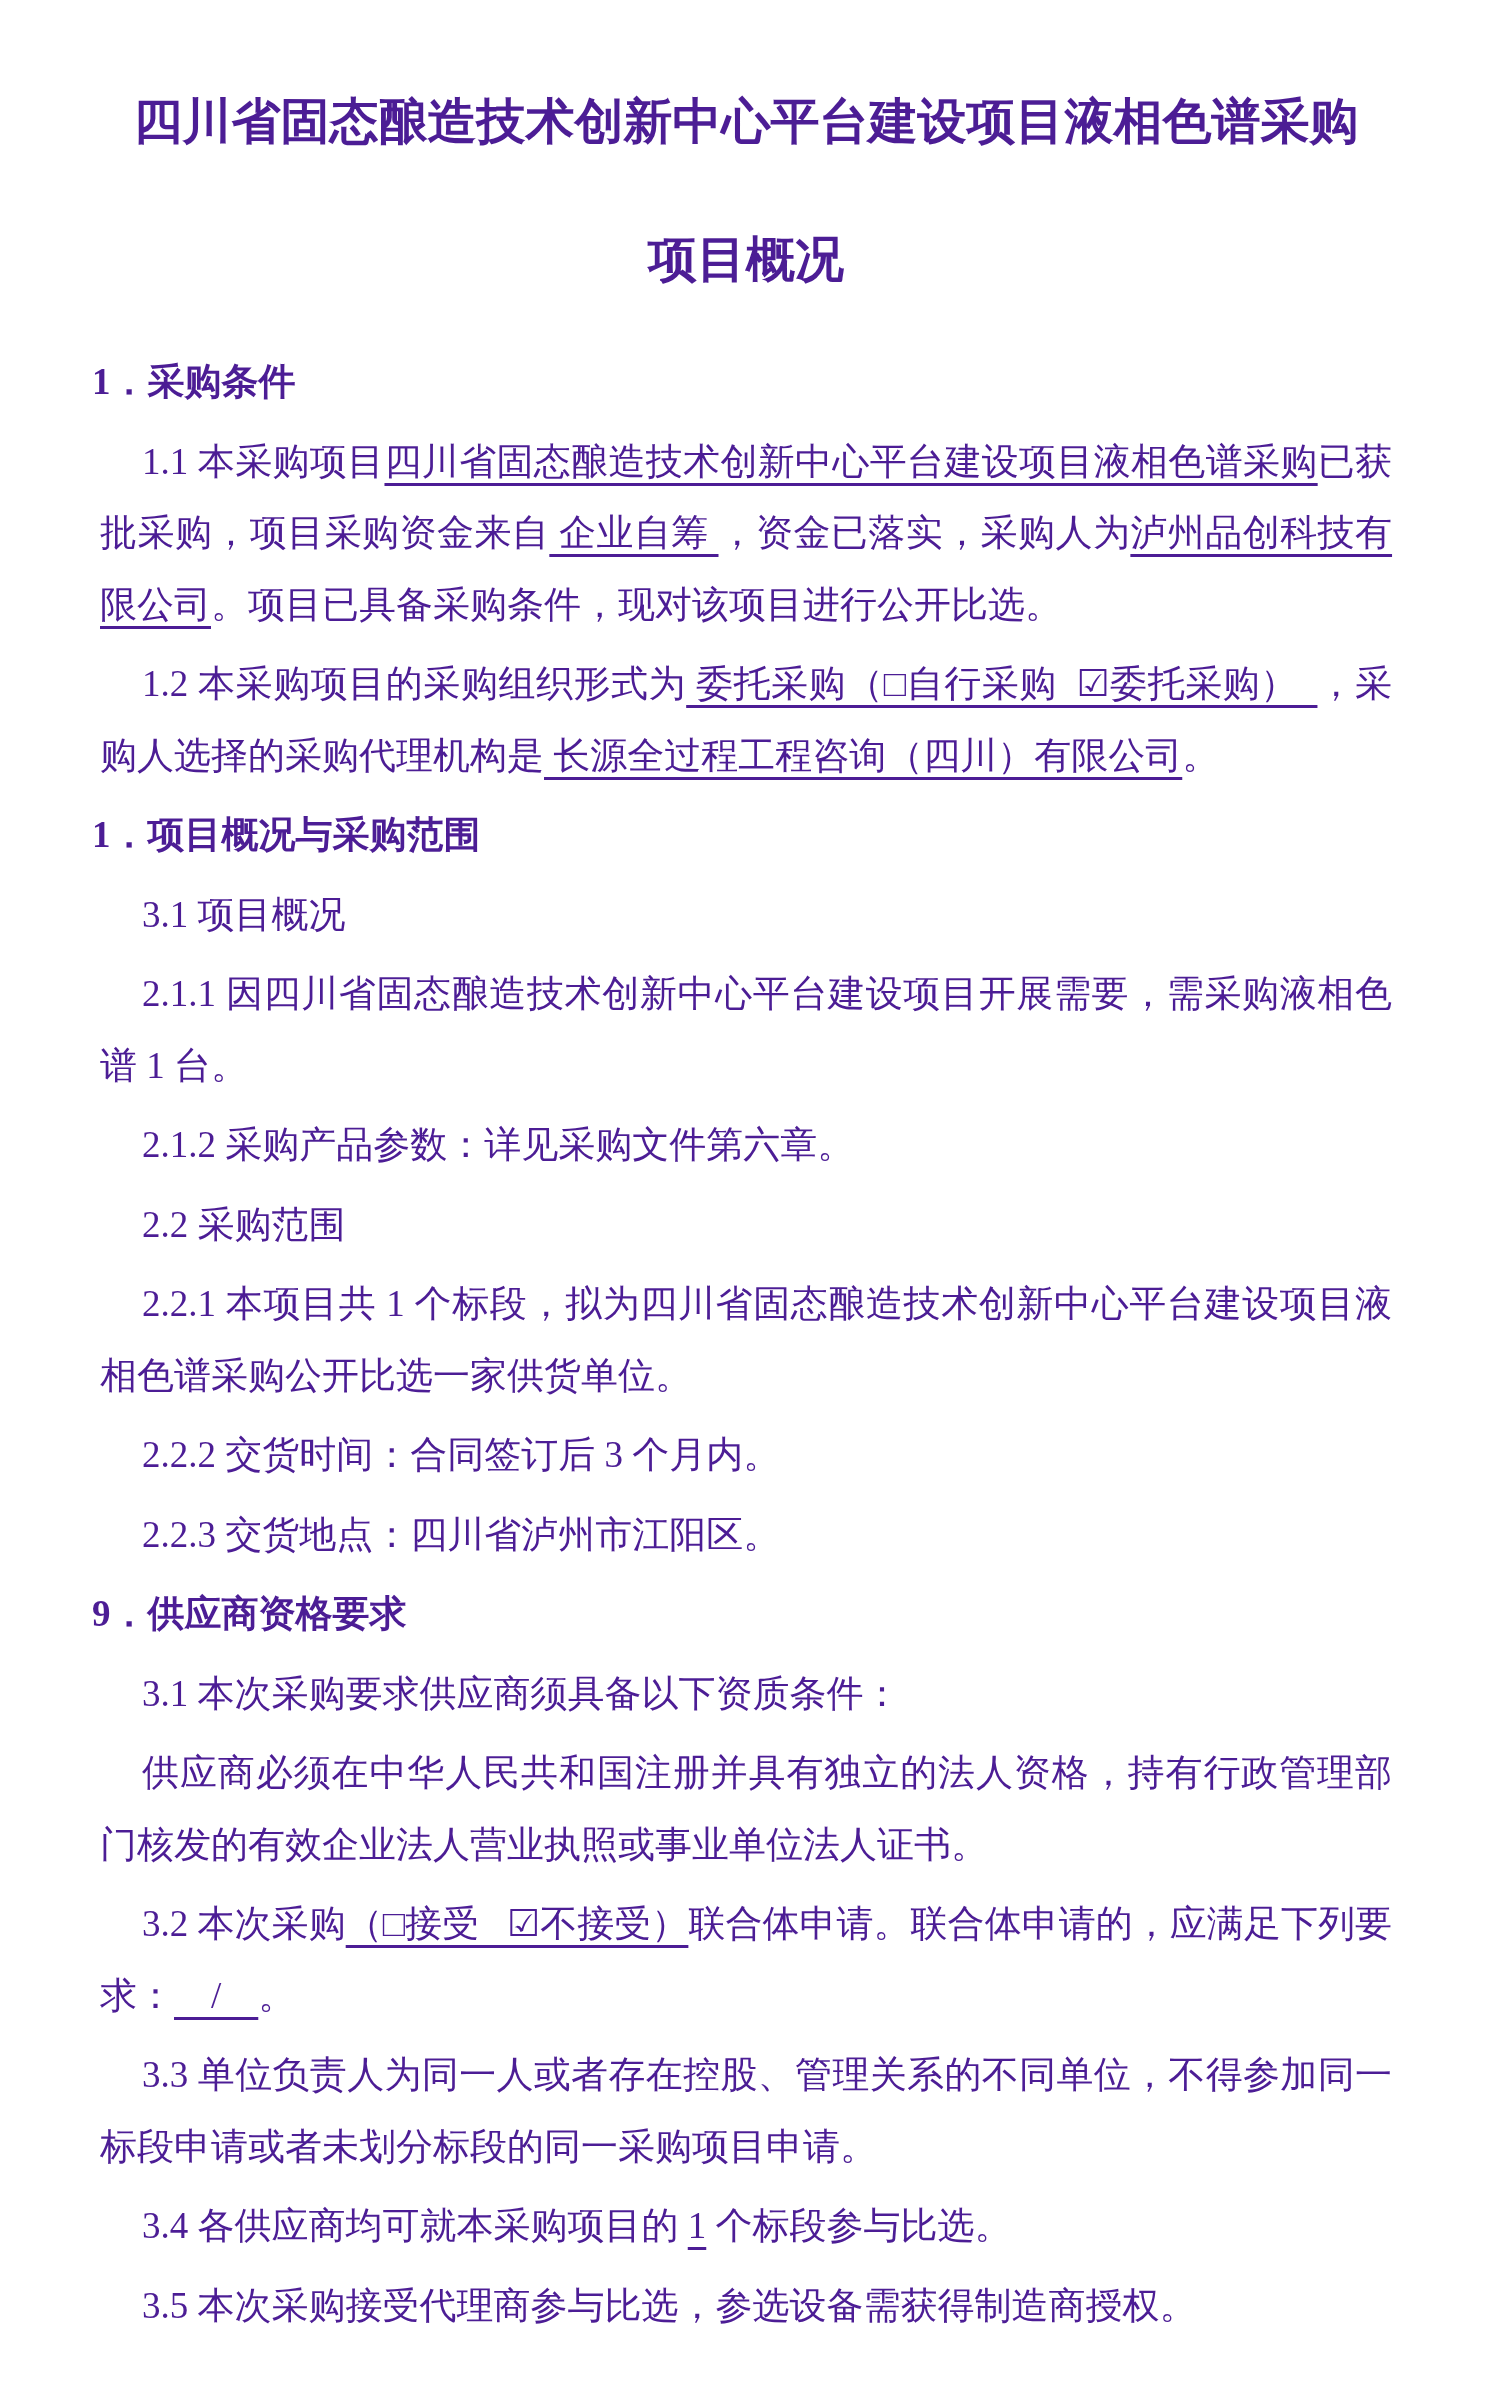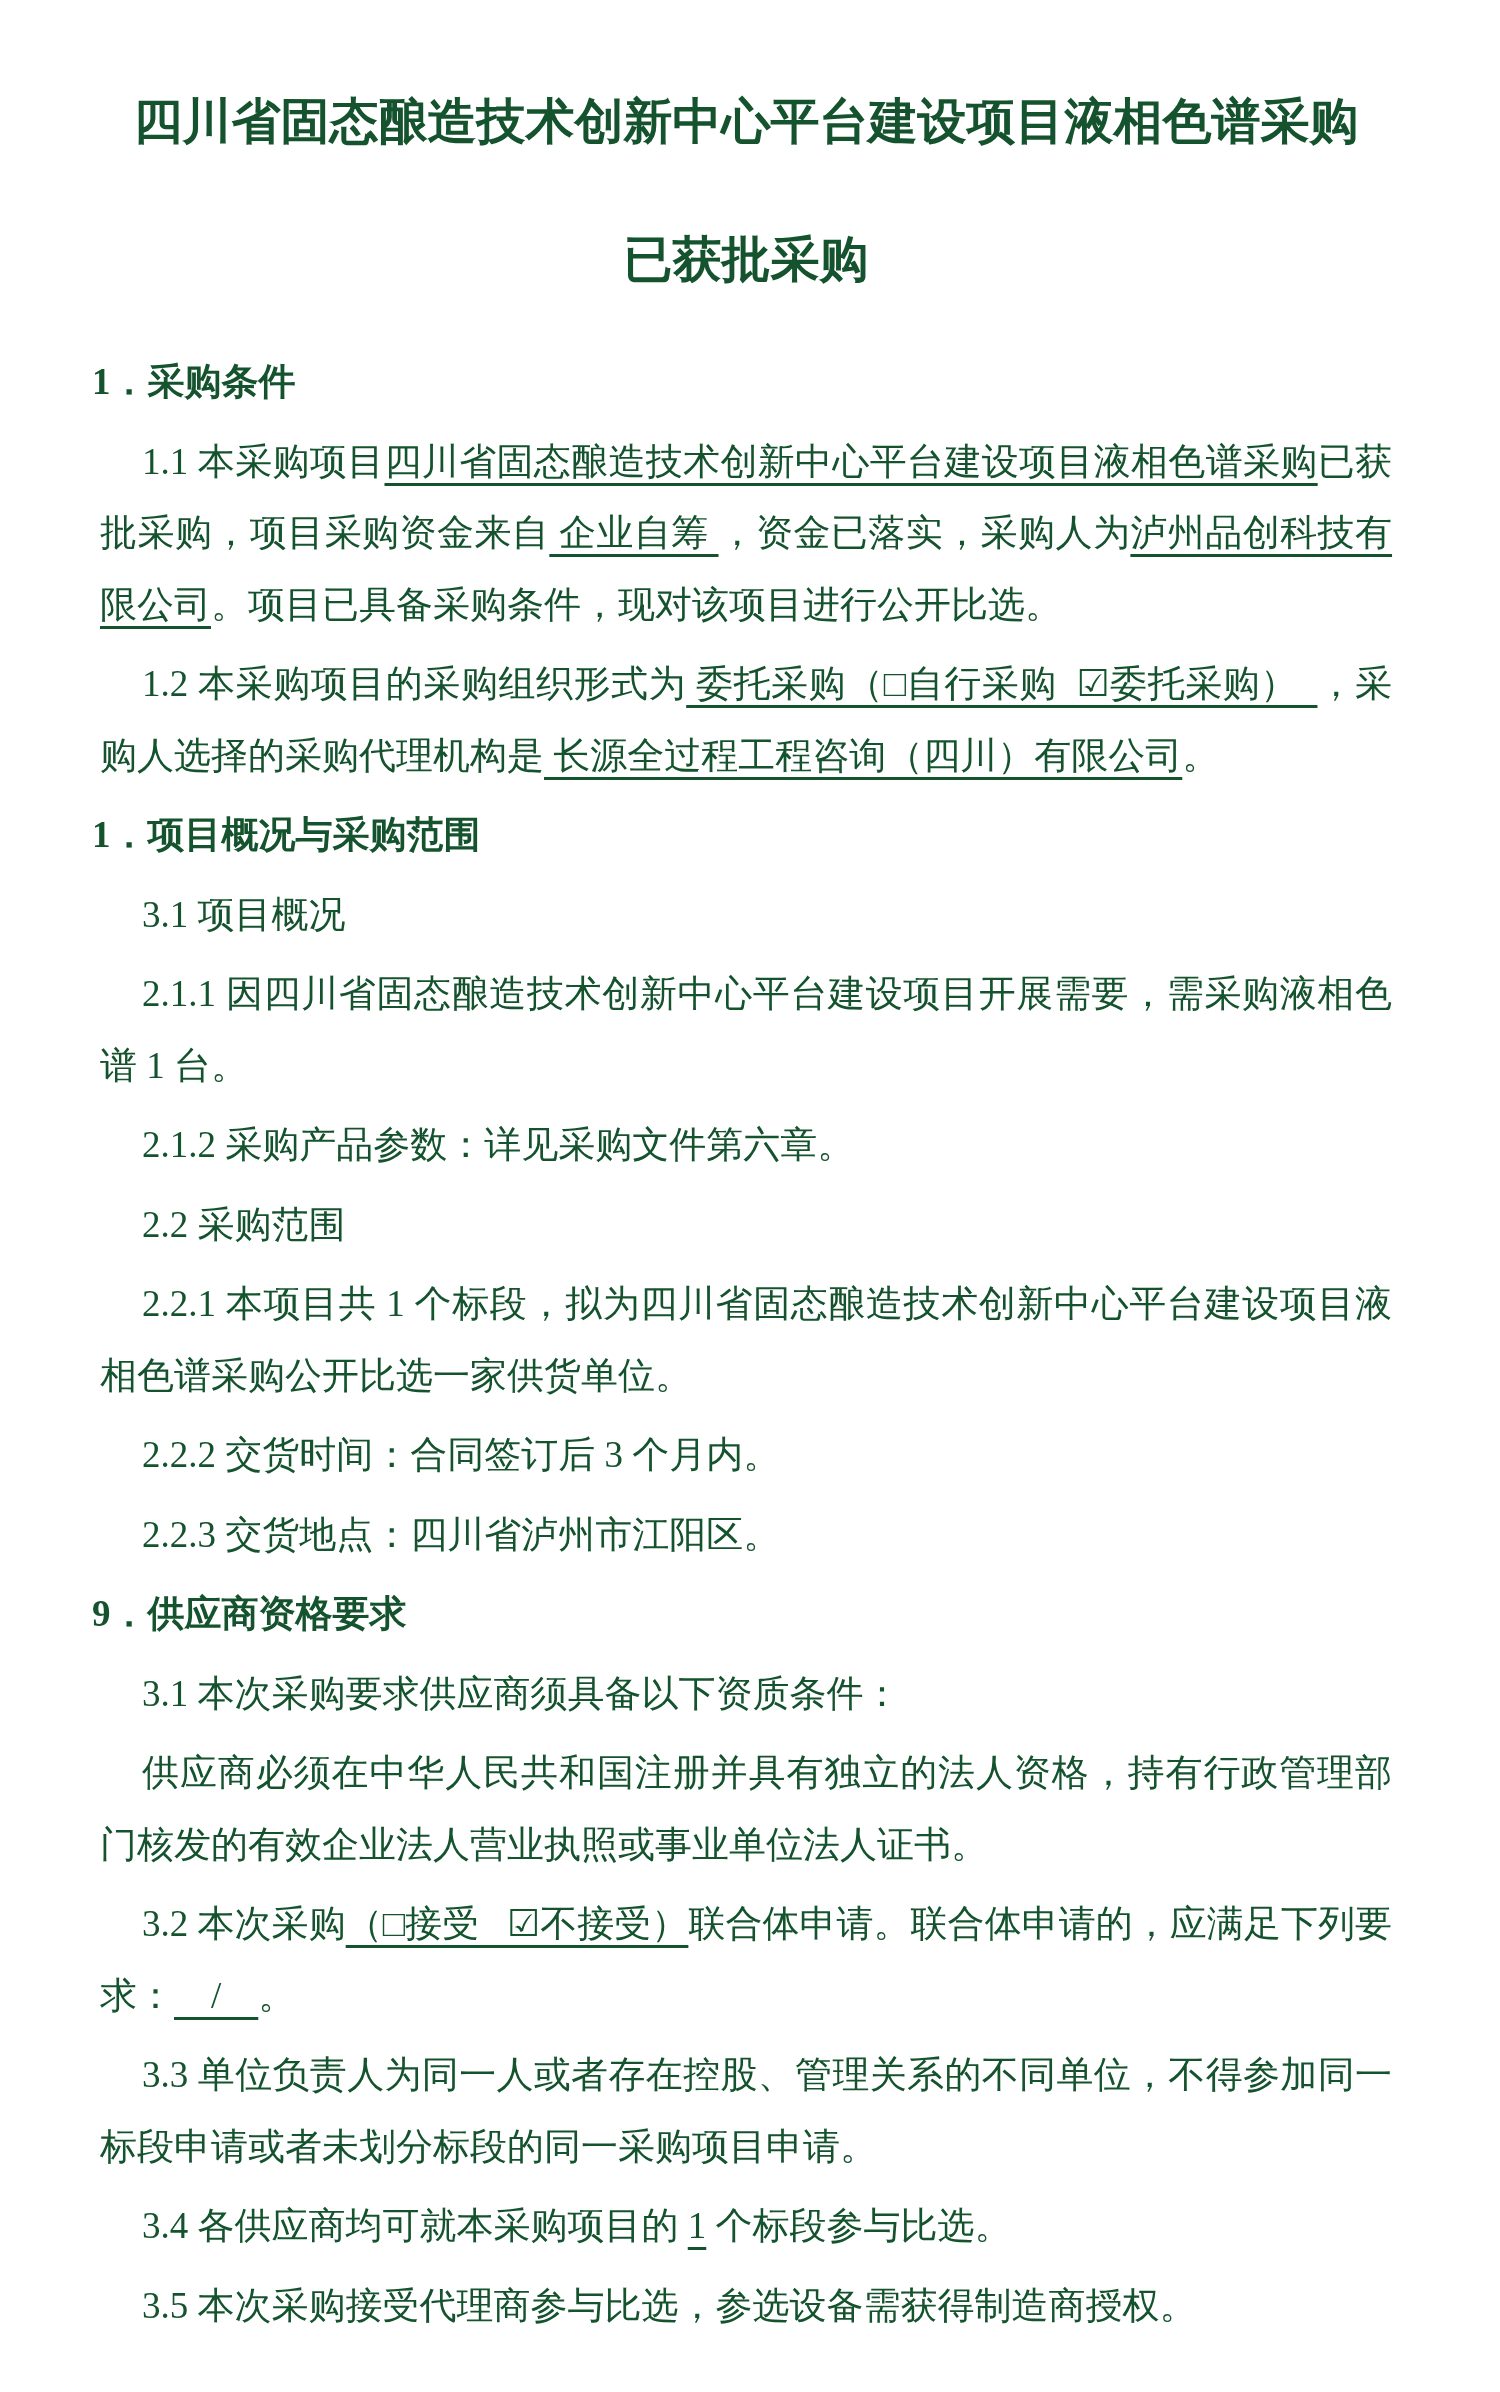--- a/index.html
+++ b/index.html
@@ -1,20 +1,20 @@
 <!DOCTYPE html>
 <html lang="zh"><head>
 <meta charset="utf-8">
 <style>
   html,body{margin:0;padding:0;background:#ffffff;}
   .page{
     position:relative;
     width:1500px;height:2392px;
     background:#ffffff;
-    color:#14532d;
+    color:#4c1d95;
     font-family:"Liberation Serif","DejaVu Serif",serif;
     overflow:hidden;
   }
   .content{margin-left:92px;margin-right:100px;}
   .doc-title{
     margin:0;
     font-size:49px;
     font-weight:bold;
     text-align:center;
     line-height:60px;
@@ -43,21 +43,21 @@
     text-underline-offset:9px;
   }
 </style>
 </head>
 <body>
 
 <div class="page">
   <div class="content">
 
     <h1 class="doc-title title-line-1">四川省固态酿造技术创新中心平台建设项目液相色谱采购</h1>
-    <h1 class="doc-title title-line-2">已获批采购</h1>
+    <h1 class="doc-title title-line-2">项目概况</h1>
 
     <div class="doc-body">
       <p class="heading">1．采购条件</p>
       <p class="para"><span>1.1 本采购项目</span><span class="u">四川省固态酿造技术创新中心平台建设项目液相色谱采购</span><span>已获批采购，项目采购资金来自</span><span class="u">&nbsp;企业自筹&nbsp;</span><span>，资金已落实，采购人为</span><span class="u">泸州品创科技有限公司</span><span>。项目已具备采购条件，现对该项目进行公开比选。</span></p>
       <p class="para"><span>1.2 本采购项目的采购组织形式为</span><span class="u">&nbsp;委托采购（□自行采购&nbsp;&nbsp;☑委托采购）&nbsp;&nbsp;</span><span>，采购人选择的采购代理机构是</span><span class="u">&nbsp;长源全过程工程咨询（四川）有限公司</span><span>。</span></p>
 
       <p class="heading">1．项目概况与采购范围</p>
       <p class="para">3.1 项目概况</p>
       <p class="para">2.1.1 因四川省固态酿造技术创新中心平台建设项目开展需要，需采购液相色谱 1 台。</p>
       <p class="para">2.1.2 采购产品参数：详见采购文件第六章。</p>

